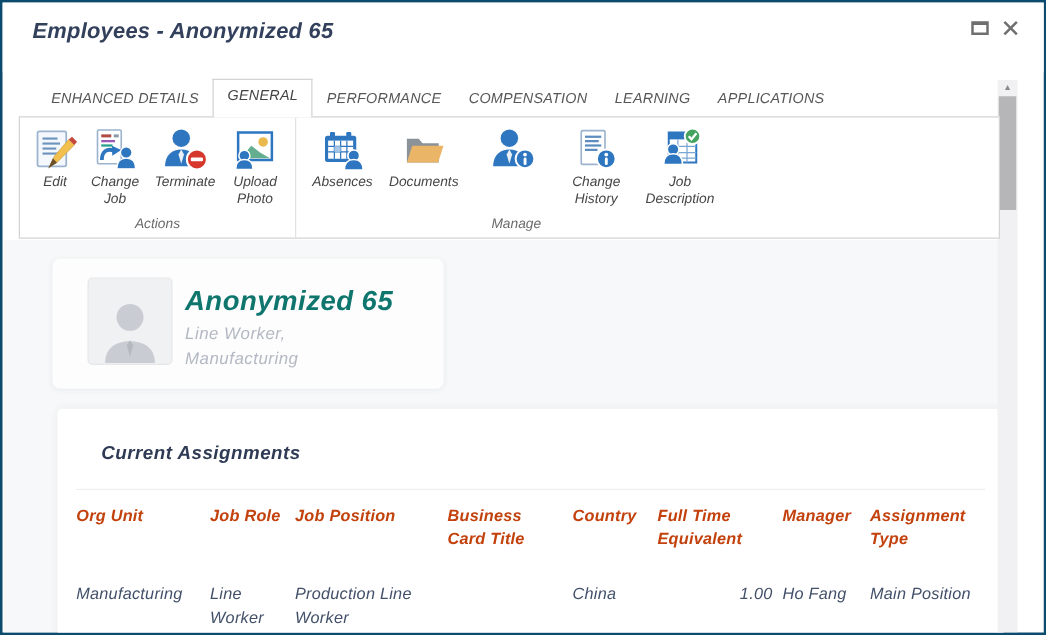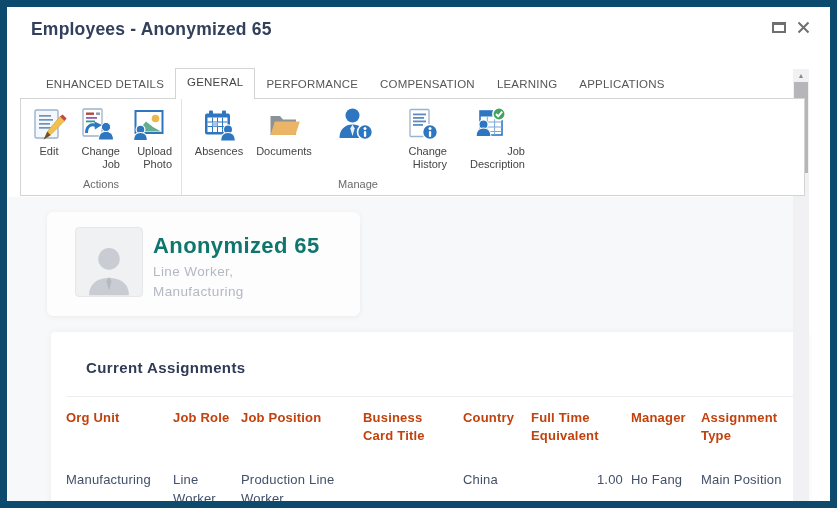--- a/index.html
+++ b/index.html
@@ -1,20 +1,20 @@
 <!DOCTYPE html>
 <html><head>
 <meta charset="utf-8">
 <style>
   * { margin:0; padding:0; box-sizing:border-box; }
   html,body { width:837px; height:508px; }
   body { font-family:"Liberation Sans", sans-serif; background:#e8e8e8; }
   #window {
     position:relative; width:837px; height:508px; background:#fff;
-    border:7px solid #0c4a6e; overflow:hidden;
+    border:2px solid #0c4a6e; overflow:hidden;font-style:italic;
   }
 
   
   .titlebar { position:absolute; top:0; left:0; right:0; height:56px; background:#fff; }
   .title { position:absolute; left:24px; top:12px; font-size:17.5px; font-weight:700;
            color:#32405c; letter-spacing:0.2px; }
   .win-controls { position:absolute; right:20px; top:14px; display:flex; gap:11px; align-items:center; }
   .btn-restore { width:14px; height:11px; border:2px solid #6f6f6f; border-top:3px solid #6f6f6f; cursor:pointer; }
   .btn-close { width:13px; height:13px; position:relative; cursor:pointer; }
   .btn-close svg { display:block; }
@@ -28,21 +28,21 @@
                 color:#444; padding-bottom:11px; }
 
   
   .ribbon { position:absolute; top:91px; left:13px; width:785px; height:98px;
             background:#fff; border:1px solid #d4d4d4; display:flex; z-index:2; }
   .rgroup { display:flex; flex-direction:column; border-right:1px solid #e2e2e2; }
   .rgroup:last-child { border-right:none; }
   .rgroup-buttons { display:flex; flex:1; align-items:flex-start; padding:5px 6px 0; }
   .rgroup-label { text-align:center; font-size:11px; color:#6a6a6a; padding:2px 0 5px; }
   .rbtn { display:flex; flex-direction:column; align-items:center; padding:2px 3px 0;
-          font-size:11px; color:#454545; text-align:right; line-height:1.18; cursor:pointer; }
+          font-size:11px; color:#454545; text-align:center; line-height:1.18; cursor:pointer; }
   .rbtn .ricon { height:38px; display:flex; align-items:center; justify-content:center; }
   .rbtn .rlabel { margin-top:1px; }
   .w44{width:44px;} .w52{width:52px;} .w60{width:60px;} .w56{width:56px;}
   .w62{width:62px;} .w68{width:68px;} .w76{width:76px;} .w78{width:78px;}
 
   
   .content { position:absolute; top:190px; left:1px; width:798px; bottom:0;
              background:#f7f8f9; }
   .emp-card { position:absolute; left:39px; top:15px; width:313px; height:104px;
               background:#fdfdfe; border-radius:6px;
@@ -126,20 +126,32 @@
               <rect x="17" y="5.5" width="4" height="2.4" fill="#8d9aa8"></rect>
               <rect x="7" y="10" width="11" height="1.8" fill="#9b59b6"></rect>
               <rect x="7" y="13.5" width="9" height="1.8" fill="#27a08a"></rect>
               <path d="M7.5,26 C7.5,19 12,16.5 17,18.5" stroke="#2e76c0" stroke-width="3" fill="none"></path>
               <polygon points="15.5,14.5 23,18 15.8,22.5" fill="#2e76c0"></polygon>
               <circle cx="27" cy="20" r="4.6" fill="#2e76c0" stroke="#fff" stroke-width="1"></circle>
               <path d="M19.5,33 c0,-6 3.4,-8.6 7.5,-8.6 s7.5,2.6 7.5,8.6 z" fill="#2e76c0" stroke="#fff" stroke-width="1"></path>
             </svg>
           </span>
           <span class="rlabel">Change Job</span>
+        </div>
+        <div class="rbtn w60">
+          <span class="ricon">
+            <svg width="36" height="36" viewBox="0 0 36 36">
+              <circle cx="15" cy="8.5" r="7" fill="#2e76c0"></circle>
+              <path d="M2,31 c0,-9 5.8,-13.5 13,-13.5 s13,4.5 13,13.5 z" fill="#2e76c0"></path>
+              <polygon points="15,17.5 17.2,21.5 15,29 12.8,21.5" fill="#eaf0f7"></polygon>
+              <circle cx="27.5" cy="25.5" r="8" fill="#d6382e" stroke="#fff" stroke-width="1.6"></circle>
+              <rect x="22.6" y="24" width="9.8" height="3" rx="1" fill="#fff"></rect>
+            </svg>
+          </span>
+          <span class="rlabel">Terminate</span>
         </div>
         <div class="rbtn w52">
           <span class="ricon">
             <svg width="36" height="36" viewBox="0 0 36 36">
               <rect x="4.5" y="4" width="27" height="22" fill="#fff" stroke="#2e76c0" stroke-width="2"></rect>
               <circle cx="24.5" cy="11.5" r="3.8" fill="#e9b94d"></circle>
               <path d="M6.5,24.5 L15,14.5 L22,20 L30,24.5 z" fill="#62ae8e"></path>
               <circle cx="9.5" cy="22.5" r="4.4" fill="#2e76c0" stroke="#fff" stroke-width="1.2"></circle>
               <path d="M2.5,33.5 c0,-5.5 3,-8 7,-8 s7,2.5 7,8 z" fill="#2e76c0" stroke="#fff" stroke-width="1.2"></path>
             </svg>

